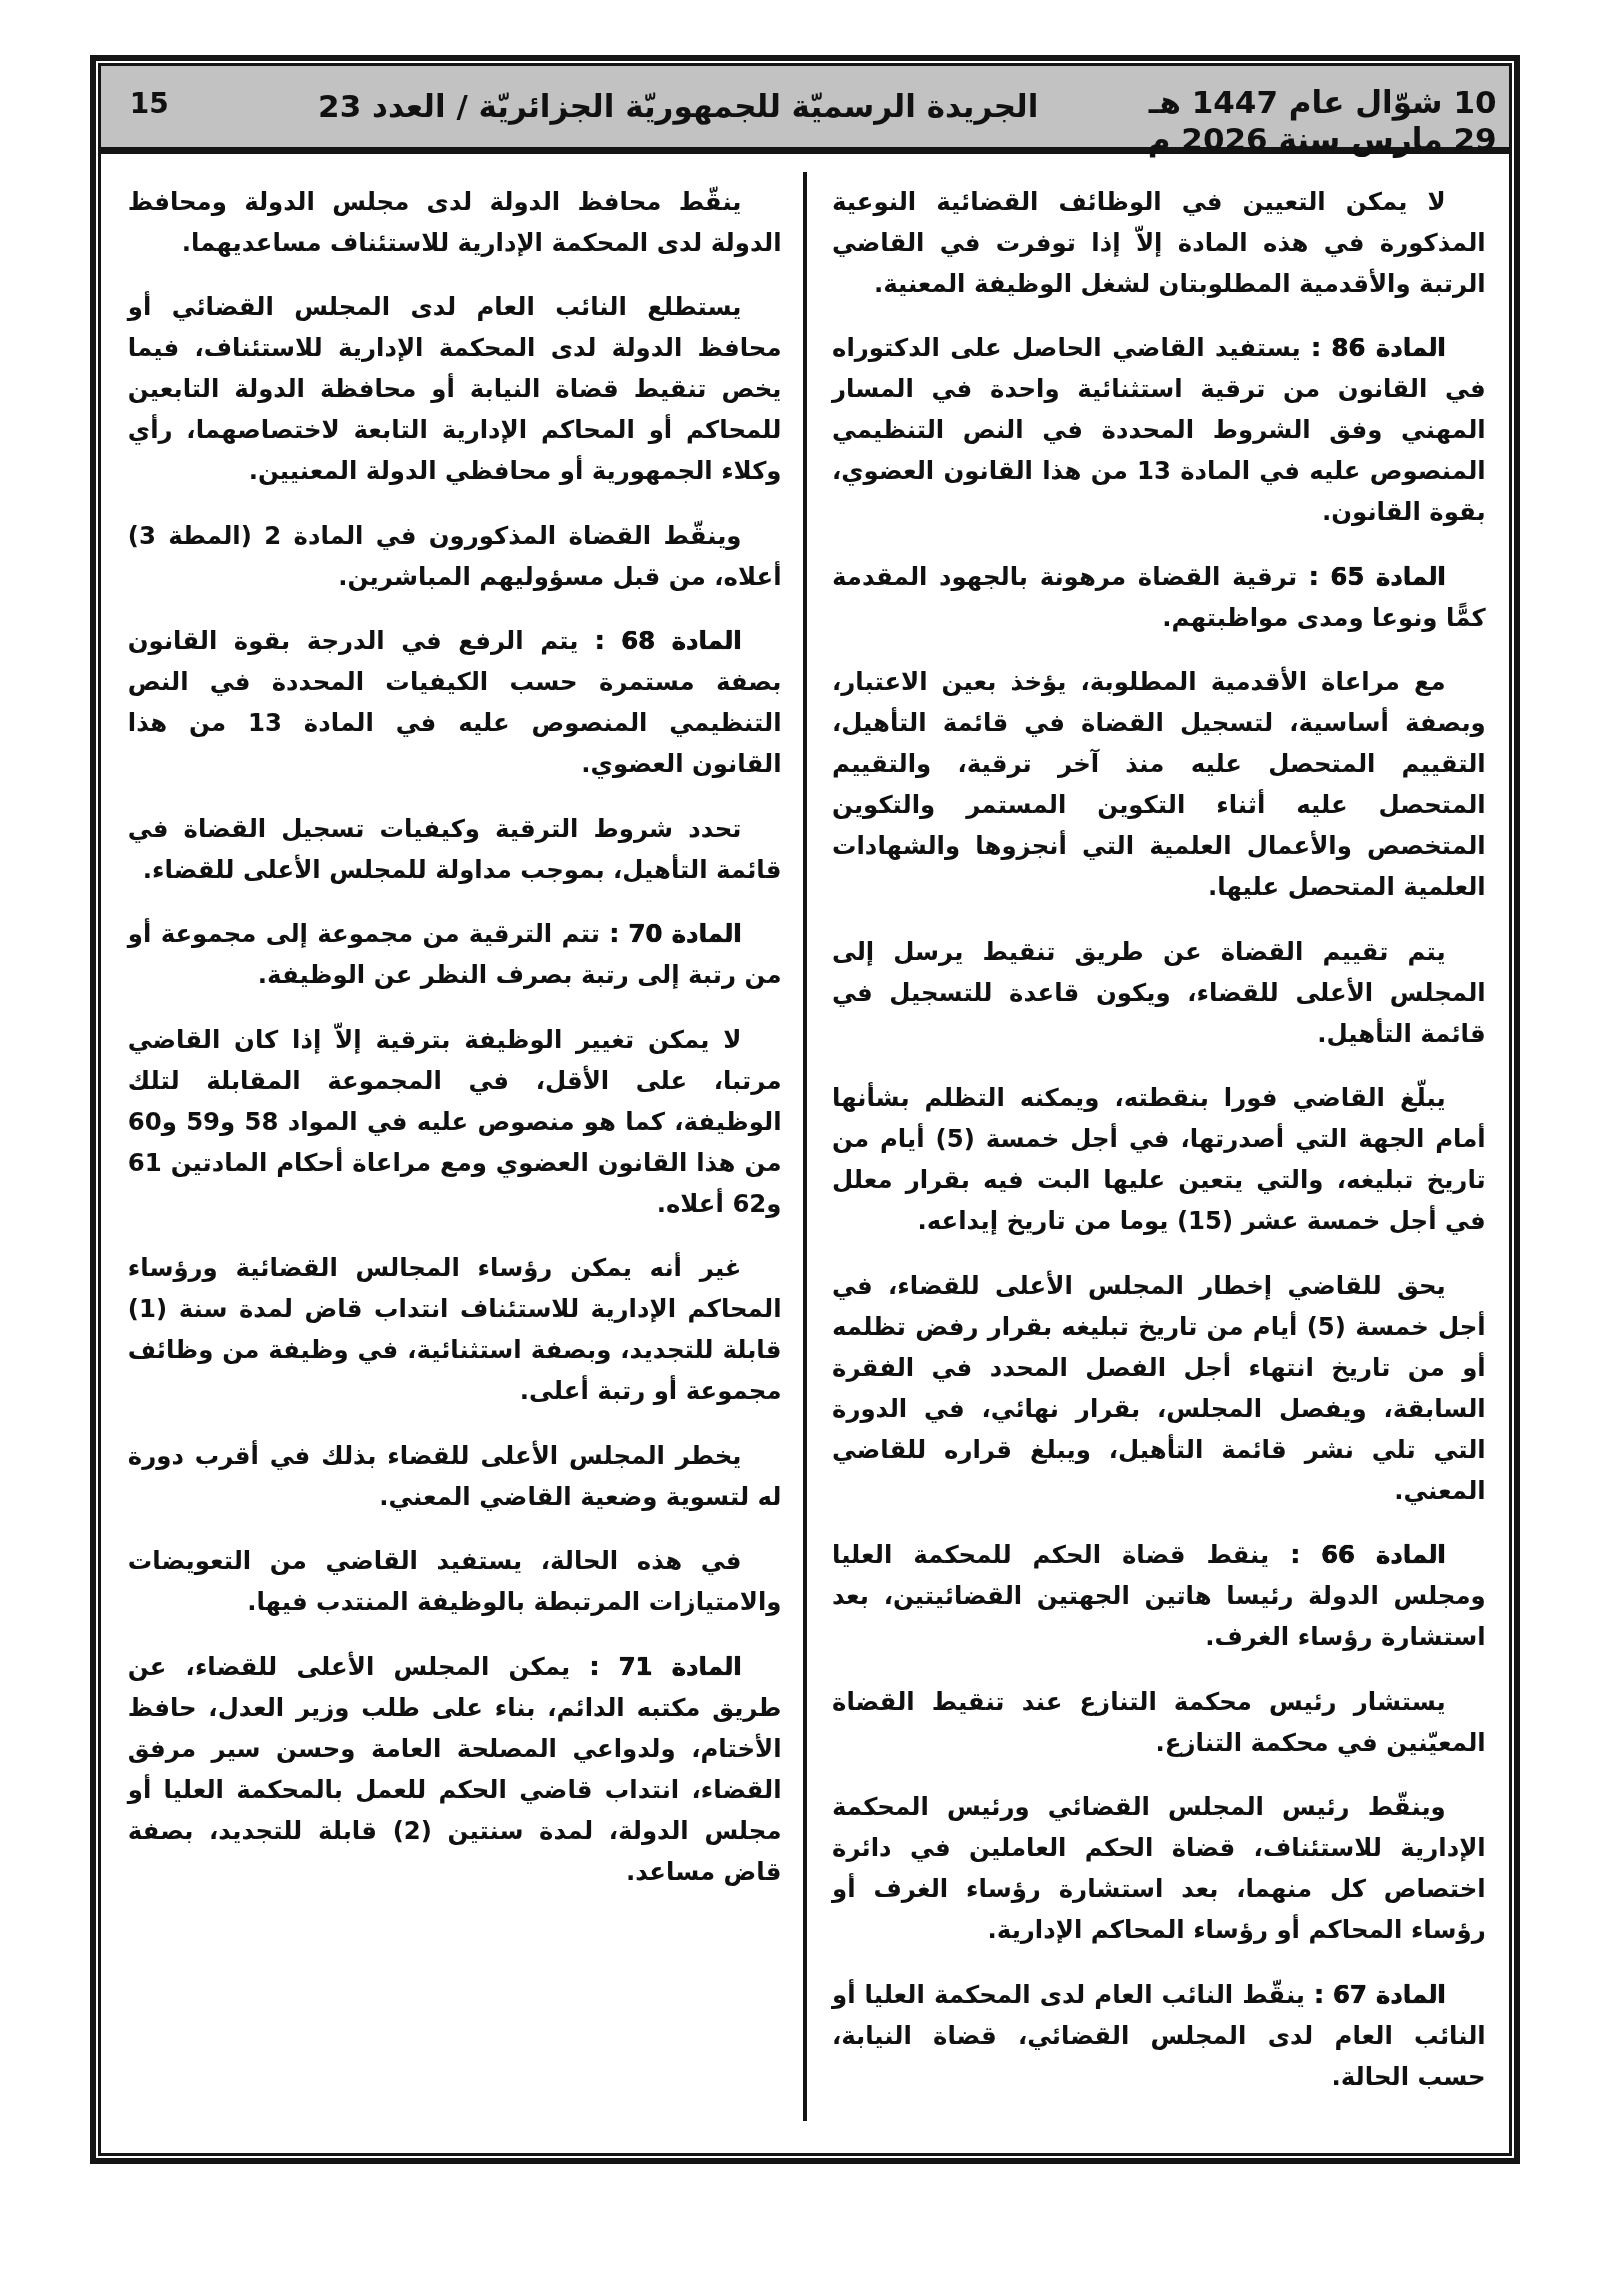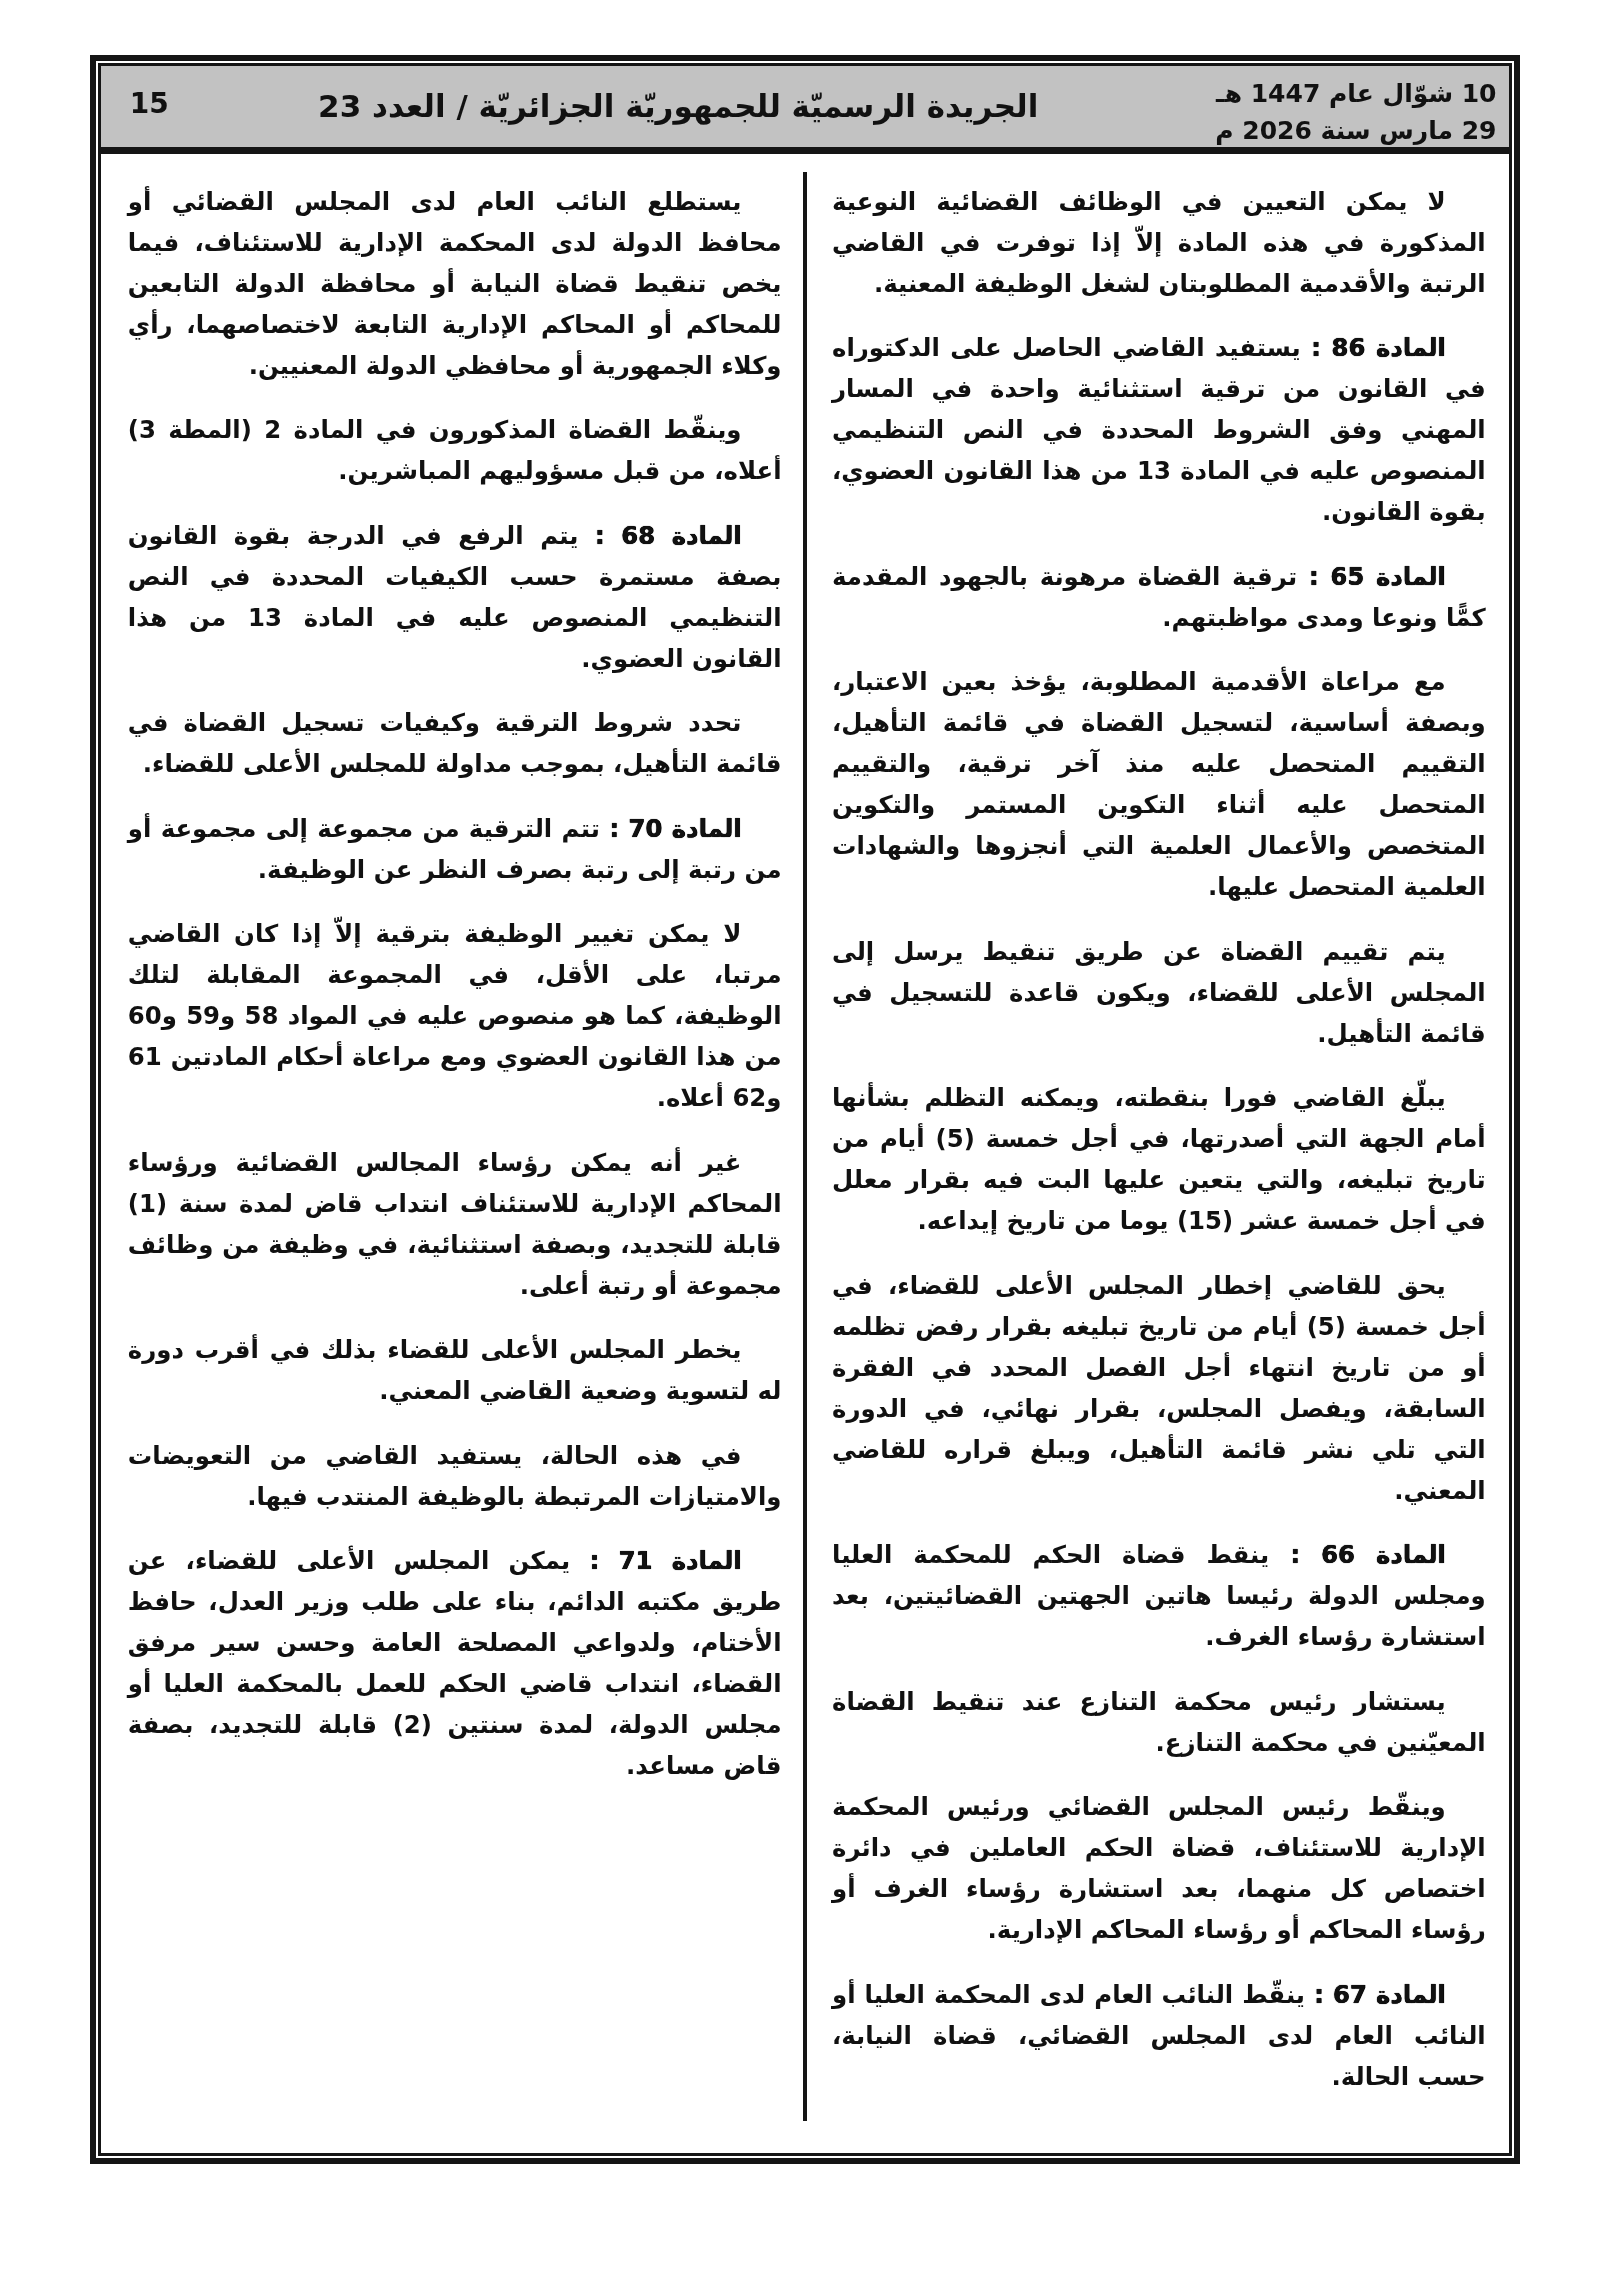--- a/index.html
+++ b/index.html
@@ -37,25 +37,25 @@
   
   .header-bar {
     position: relative;
     height: 81px;
     background: #c2c2c2;
     border-bottom: 7.2px solid #151515;
     direction: rtl;
   }
   .header-dates {
     position: absolute;
-    top: 9px;
+    top: 18px;
     right: 12.7px;
     text-align: right;
     font-weight: bold;
-    font-size: 25px;
+    font-size: 31px;
     line-height: 37px;
     white-space: nowrap;
   }
   .header-title {
     position: absolute;
     top: 50%;
     left: 41%;
     transform: translate(-50%, -50%);
     font-size: 31px;
     font-weight: bold;
@@ -132,20 +132,21 @@
             <p>مع مراعاة الأقدمية المطلوبة، يؤخذ بعين الاعتبار، وبصفة أساسية، لتسجيل القضاة في قائمة التأهيل، التقييم المتحصل عليه منذ آخر ترقية، والتقييم المتحصل عليه أثناء التكوين المستمر والتكوين المتخصص والأعمال العلمية التي أنجزوها والشهادات العلمية المتحصل عليها.</p>
             <p>يتم تقييم القضاة عن طريق تنقيط يرسل إلى المجلس الأعلى للقضاء، ويكون قاعدة للتسجيل في قائمة التأهيل.</p>
             <p>يبلّغ القاضي فورا بنقطته، ويمكنه التظلم بشأنها أمام الجهة التي أصدرتها، في أجل خمسة (5) أيام من تاريخ تبليغه، والتي يتعين عليها البت فيه بقرار معلل في أجل خمسة عشر (15) يوما من تاريخ إيداعه.</p>
             <p>يحق للقاضي إخطار المجلس الأعلى للقضاء، في أجل خمسة (5) أيام من تاريخ تبليغه بقرار رفض تظلمه أو من تاريخ انتهاء أجل الفصل المحدد في الفقرة السابقة، ويفصل المجلس، بقرار نهائي، في الدورة التي تلي نشر قائمة التأهيل، ويبلغ قراره للقاضي المعني.</p>
             <p><span class="article-label">المادة 66 :</span> ينقط قضاة الحكم للمحكمة العليا ومجلس الدولة رئيسا هاتين الجهتين القضائيتين، بعد استشارة رؤساء الغرف.</p>
             <p>يستشار رئيس محكمة التنازع عند تنقيط القضاة المعيّنين في محكمة التنازع.</p>
             <p>وينقّط رئيس المجلس القضائي ورئيس المحكمة الإدارية للاستئناف، قضاة الحكم العاملين في دائرة اختصاص كل منهما، بعد استشارة رؤساء الغرف أو رؤساء المحاكم أو رؤساء المحاكم الإدارية.</p>
             <p><span class="article-label">المادة 67 :</span> ينقّط النائب العام لدى المحكمة العليا أو النائب العام لدى المجلس القضائي، قضاة النيابة، حسب الحالة.</p>
           </div>
         <div class="col">
+            <p>ينقّط محافظ الدولة لدى مجلس الدولة ومحافظ الدولة لدى المحكمة الإدارية للاستئناف مساعديهما.</p>
             <p>يستطلع النائب العام لدى المجلس القضائي أو محافظ الدولة لدى المحكمة الإدارية للاستئناف، فيما يخص تنقيط قضاة النيابة أو محافظة الدولة التابعين للمحاكم أو المحاكم الإدارية التابعة لاختصاصهما، رأي وكلاء الجمهورية أو محافظي الدولة المعنيين.</p>
             <p>وينقّط القضاة المذكورون في المادة 2 (المطة 3) أعلاه، من قبل مسؤوليهم المباشرين.</p>
             <p><span class="article-label">المادة 68 :</span> يتم الرفع في الدرجة بقوة القانون بصفة مستمرة حسب الكيفيات المحددة في النص التنظيمي المنصوص عليه في المادة 13 من هذا القانون العضوي.</p>
             <p>تحدد شروط الترقية وكيفيات تسجيل القضاة في قائمة التأهيل، بموجب مداولة للمجلس الأعلى للقضاء.</p>
             <p><span class="article-label">المادة 70 :</span> تتم الترقية من مجموعة إلى مجموعة أو من رتبة إلى رتبة بصرف النظر عن الوظيفة.</p>
             <p>لا يمكن تغيير الوظيفة بترقية إلاّ إذا كان القاضي مرتبا، على الأقل، في المجموعة المقابلة لتلك الوظيفة، كما هو منصوص عليه في المواد 58 و59 و60 من هذا القانون العضوي ومع مراعاة أحكام المادتين 61 و62 أعلاه.</p>
             <p>غير أنه يمكن رؤساء المجالس القضائية ورؤساء المحاكم الإدارية للاستئناف انتداب قاض لمدة سنة (1) قابلة للتجديد، وبصفة استثنائية، في وظيفة من وظائف مجموعة أو رتبة أعلى.</p>
             <p>يخطر المجلس الأعلى للقضاء بذلك في أقرب دورة له لتسوية وضعية القاضي المعني.</p>
             <p>في هذه الحالة، يستفيد القاضي من التعويضات والامتيازات المرتبطة بالوظيفة المنتدب فيها.</p>
             <p><span class="article-label">المادة 71 :</span> يمكن المجلس الأعلى للقضاء، عن طريق مكتبه الدائم، بناء على طلب وزير العدل، حافظ الأختام، ولدواعي المصلحة العامة وحسن سير مرفق القضاء، انتداب قاضي الحكم للعمل بالمحكمة العليا أو مجلس الدولة، لمدة سنتين (2) قابلة للتجديد، بصفة قاض مساعد.</p>

